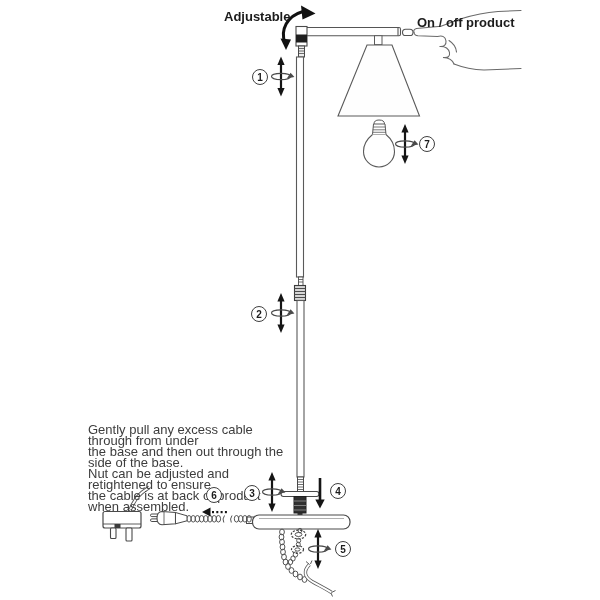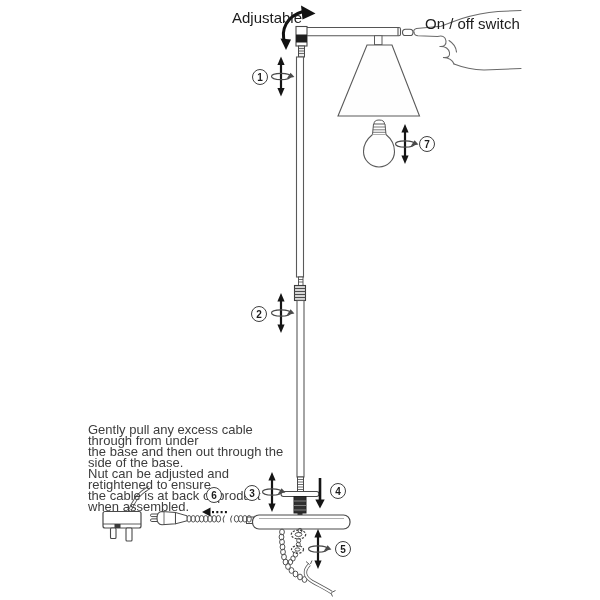--- a/index.html
+++ b/index.html
@@ -1,21 +1,21 @@
 <!DOCTYPE html>
 <html><head>
 <meta charset="utf-8">
 <style>
   html,body{margin:0;padding:0;background:#fff;}
   .stage{
     position:relative;width:600px;height:600px;background:#fff;overflow:hidden;
     font-family:"Liberation Sans",sans-serif;
   }
   .stage svg{position:absolute;left:0;top:0;}
-  .label{position:absolute;font-weight:normal;font-size:15px;color:#1c1c1c;white-space:nowrap;margin-left:8px;}
+  .label{position:absolute;font-weight:bold;font-size:13px;color:#1c1c1c;white-space:nowrap;}
   .label-adjustable{left:224px;top:9px;}
   .label-onoff{left:417px;top:15px;}
   .instructions{
     position:absolute;left:88px;top:424px;width:200px;
     font-size:13px;line-height:11px;color:#3d3d3d;white-space:pre-line;
   }
   .step{
     position:absolute;width:16px;height:16px;border:1.4px solid #3f3f3f;border-radius:50%;
     background:#fff;box-sizing:border-box;display:flex;align-items:center;justify-content:center;
     font-size:10px;font-weight:bold;color:#1c1c1c;
@@ -205,21 +205,21 @@
   <g fill="#151515">
     <polygon points="202,512 210.5,507.5 210.5,516.5"></polygon>
     <rect x="212" y="511" width="2" height="2.2"></rect>
     <rect x="216.3" y="511" width="2" height="2.2"></rect>
     <rect x="220.6" y="511" width="2" height="2.2"></rect>
     <rect x="224.9" y="511" width="2" height="2.2"></rect>
   </g>
 </svg>
 
 <div class="label label-adjustable">Adjustable</div>
-<div class="label label-onoff">On / off switch</div>
+<div class="label label-onoff">On / off product</div>
 <div class="instructions">Gently pull any excess cable through from under
 the base and then out through the side of the base.
 Nut can be adjusted and retightened to ensure
 the cable is at back of product when assembled.</div>
 
 <div class="step" style="left:252px;top:69px;">
       <span>1</span>
     </div>
 <div class="step" style="left:251px;top:306px;">
       <span>2</span>

